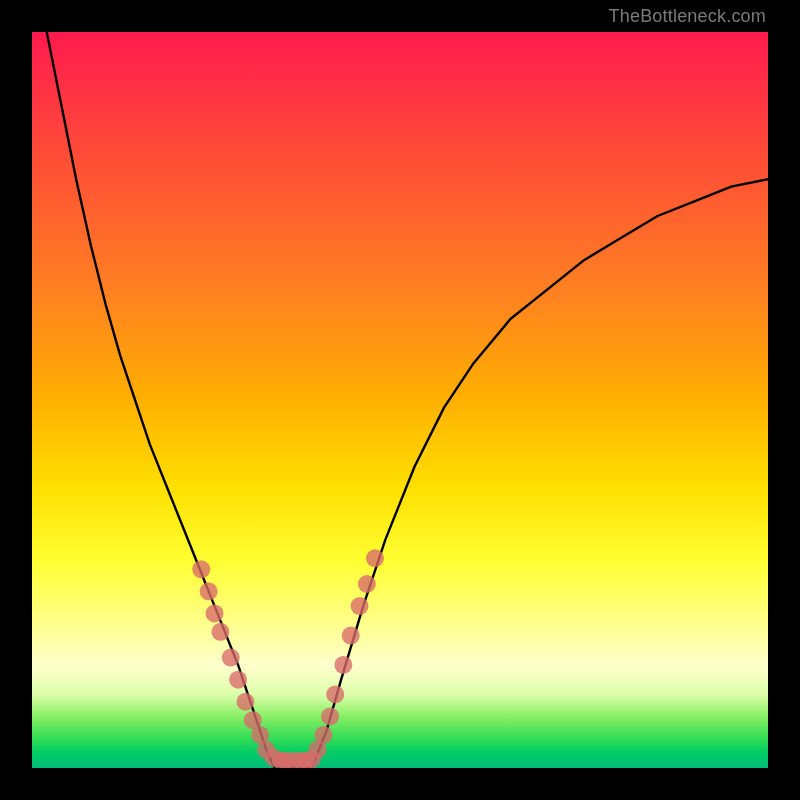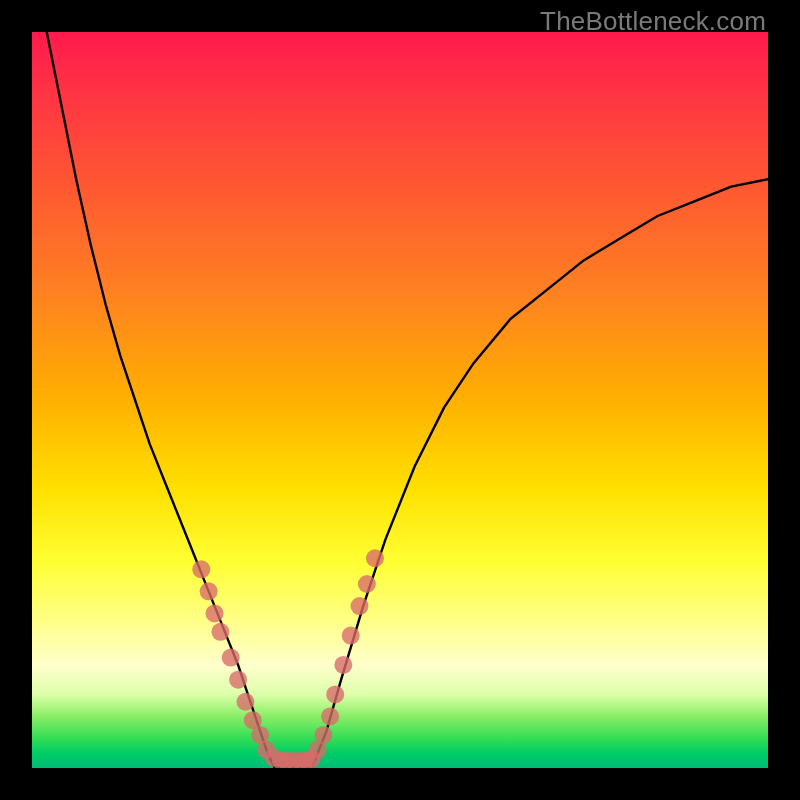--- a/index.html
+++ b/index.html
@@ -37,21 +37,21 @@
       #33dd55 96%,
       #00cc66 98%,
       #00bb77 100%
     );
   }
   .watermark {
     position: absolute;
     top: 6px;
     right: 34px;
     font-family: Arial, Helvetica, sans-serif;
-    font-size: 26px;
+    font-size: 18px;
     color: #7a7a7a;
     letter-spacing: 0.2px;
   }
   svg.curve {
     position: absolute;
     left: 0;
     top: 0;
     width: 736px;
     height: 736px;
   }

